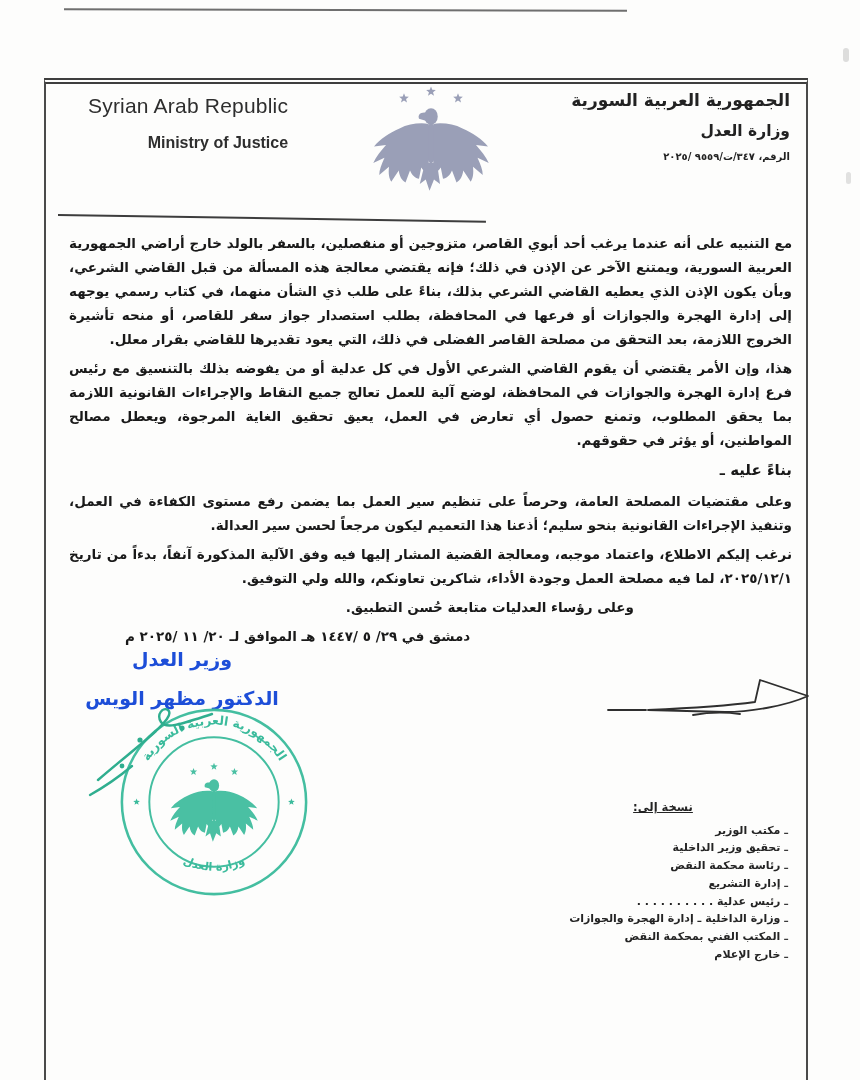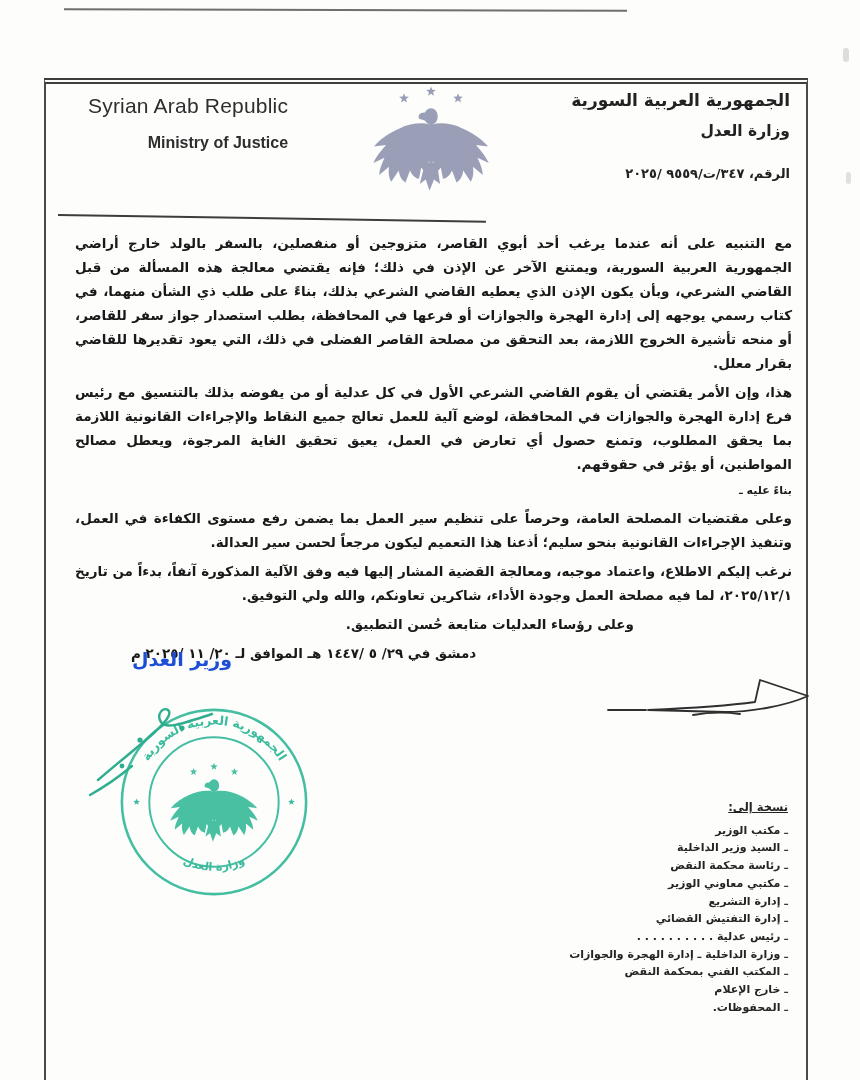--- a/index.html
+++ b/index.html
@@ -15,46 +15,46 @@
   .frame{position:absolute;left:44px;top:78px;width:760px;height:1002px;
          border-left:2px solid #4a4a4a;border-right:2px solid #4a4a4a;border-top:6px double #3e3e3e;}
 
   
   .hdr-en{position:absolute;left:88px;top:94px;color:#2e2e2e;font-family:"Liberation Sans",sans-serif;}
   .hdr-en .l1{font-size:21px;letter-spacing:.2px;}
   .hdr-en .l2{font-size:16px;font-weight:bold;margin-top:16px;text-align:right;}
   .hdr-ar{position:absolute;right:70px;top:90px;direction:rtl;text-align:right;font-weight:bold;color:#222;}
   .hdr-ar .l1{font-size:17px;}
   .hdr-ar .l2{font-size:15.5px;margin-top:12px;}
-  .hdr-ar .l3{font-size:13px;margin-top:26px;}
+  .hdr-ar .l3{font-size:10px;margin-top:11px;}
   .emblem{position:absolute;left:356px;top:84px;}
   .hdr-sep{position:absolute;left:58px;top:214px;width:428px;height:2.4px;background:#3d3d3d;
            transform:rotate(.9deg);transform-origin:left center;}
 
   
   .doc-body{position:absolute;left:66px;top:231px;width:726px;direction:rtl;text-align:justify;
             font-size:13.5px;font-weight:bold;line-height:1.78;color:#191919;}
-  .doc-body p{margin:0 0 5px 9px;}
-  .binaa{font-size:11px;margin:5px 0 5px 0;}
+  .doc-body p{margin:0 0 5px 3px;}
+  .binaa{font-size:15px;margin:5px 0 5px 0;}
   .p5{padding-right:158px;}
   .date-line{position:relative;left:56px;text-align:left;margin-top:5px;}
 
   
   .sig-block{position:absolute;left:78px;top:648px;width:208px;text-align:center;direction:rtl;
              font-weight:bold;color:#1d4ed8;}
   .sig-title{font-size:19px;}
   .sig-name{font-size:19px;margin-top:17px;}
   .black-sig{position:absolute;left:598px;top:652px;}
   .green-sig{position:absolute;left:80px;top:698px;z-index:3;}
   .stamp{position:absolute;left:116px;top:704px;z-index:2;}
 
   
   .dist{position:absolute;right:72px;top:799px;width:250px;direction:rtl;text-align:right;
         font-size:11px;font-weight:bold;color:#242424;line-height:17.7px;}
-  .dist-header{text-decoration:underline;font-size:11.5px;margin-bottom:5px;}
+  .dist-header{text-decoration:underline;font-size:11.5px;margin-bottom:5px;text-align:center;}
   .dist-item::before{content:"ـ ";color:#3a3a3a;}
 </style>
 </head>
 <body>
 
 <svg width="0" height="0" style="position:absolute" aria-hidden="true">
   <defs>
     <polygon id="star5" points="0,-8 2,-2.75 7.61,-2.47 3.23,1.05 4.7,6.47 0,3.4 -4.7,6.47 -3.23,1.05 -7.61,-2.47 -2,-2.75"></polygon>
     <g id="eagle-shape">
       <use href="#star5" transform="translate(64,18) scale(0.85)"></use>
@@ -102,20 +102,21 @@
     <p>هذا، وإن الأمر يقتضي أن يقوم القاضي الشرعي الأول في كل عدلية أو من يفوضه بذلك بالتنسيق مع رئيس فرع إدارة الهجرة والجوازات في المحافظة، لوضع آلية للعمل تعالج جميع النقاط والإجراءات القانونية اللازمة بما يحقق المطلوب، وتمنع حصول أي تعارض في العمل، يعيق تحقيق الغاية المرجوة، ويعطل مصالح المواطنين، أو يؤثر في حقوقهم.</p>
     <p class="binaa">بناءً عليه ـ</p>
     <p>وعلى مقتضيات المصلحة العامة، وحرصاً على تنظيم سير العمل بما يضمن رفع مستوى الكفاءة في العمل، وتنفيذ الإجراءات القانونية بنحو سليم؛ أذعنا هذا التعميم ليكون مرجعاً لحسن سير العدالة.</p>
     <p>نرغب إليكم الاطلاع، واعتماد موجبه، ومعالجة القضية المشار إليها فيه وفق الآلية المذكورة آنفاً، بدءاً من تاريخ ٢٠٢٥/١٢/١، لما فيه مصلحة العمل وجودة الأداء، شاكرين تعاونكم، والله ولي التوفيق.</p>
     <p class="p5">وعلى رؤساء العدليات متابعة حُسن التطبيق.</p>
     <p class="date-line">دمشق في ٢٩/ ٥ /١٤٤٧ هـ الموافق لـ ٢٠/ ١١ /٢٠٢٥ م</p>
   </div>
 
   <div class="sig-block">
     <div class="sig-title">وزير العدل</div>
+    <div class="sig-name">الدكتور مظهر الويس</div>
   </div>
 
   <div class="black-sig">
     <svg width="240" height="75" viewBox="0 0 240 75">
       <g fill="none" stroke="#2f2f2f" stroke-width="1.8" stroke-linecap="round" stroke-linejoin="round">
         <path d="M10,58 L48,58"></path>
         <path d="M50,58 C95,56 135,53 157,50 L162,28 L210,44 C188,54 152,60 127,60 Z" fill="none"></path>
         <path d="M95,63 C112,60 128,60 142,62"></path>
       </g>
     </svg>
@@ -152,26 +153,23 @@
         <circle cx="102" cy="30" r="1.4" fill="#2fae8f"></circle>
         <circle cx="42" cy="68" r="1.2" fill="#2fae8f"></circle>
       </g>
     </svg>
   </div>
 
   <div class="dist">
     <div class="dist-header">نسخة إلى:</div>
     <div>
         <div class="dist-item">مكتب الوزير</div>
-        <div class="dist-item">السيد وزير الداخلية</div>
+        <div class="dist-item">تحقيق وزير الداخلية</div>
         <div class="dist-item">رئاسة محكمة النقض</div>
-        <div class="dist-item">مكتبي معاوني الوزير</div>
         <div class="dist-item">إدارة التشريع</div>
-        <div class="dist-item">إدارة التفتيش القضائي</div>
         <div class="dist-item">رئيس عدلية . . . . . . . . . .</div>
         <div class="dist-item">وزارة الداخلية ـ إدارة الهجرة والجوازات</div>
         <div class="dist-item">المكتب الفني بمحكمة النقض</div>
         <div class="dist-item">خارج الإعلام</div>
-        <div class="dist-item">المحفوظات.</div>
       </div>
   </div>
 
 </div>
 
 </body></html>

